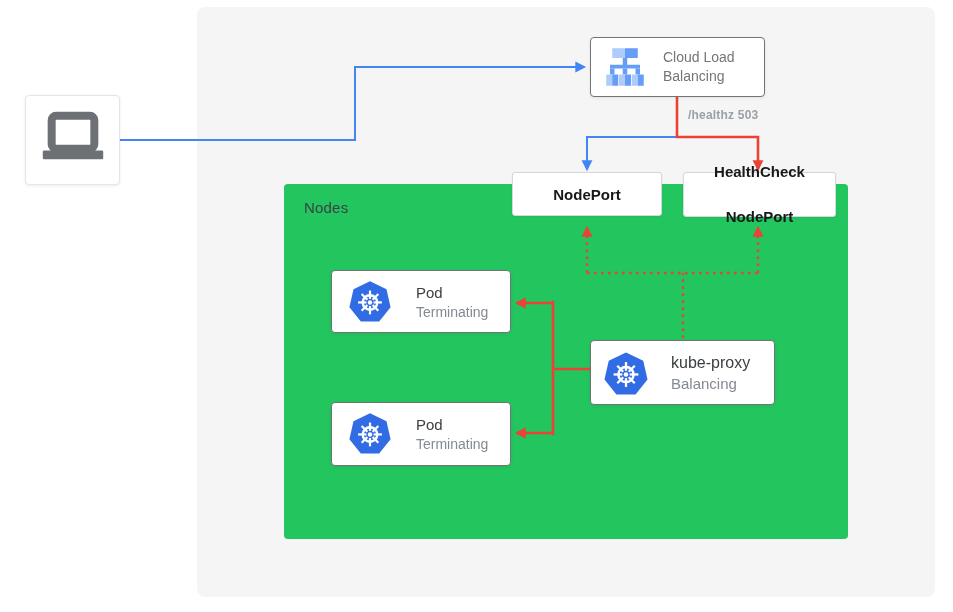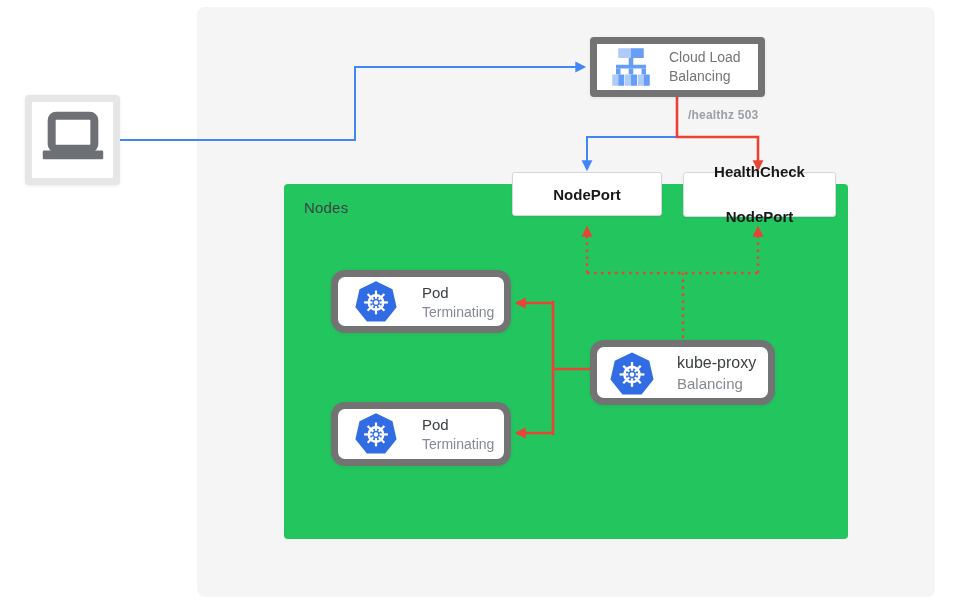--- a/index.html
+++ b/index.html
@@ -16,41 +16,41 @@
     background: #22c55e; border-radius: 4px;
   }
   .nodes-label {
     position: absolute; left: 20px; top: 15px;
     font-size: 15px; color: #3c4043; letter-spacing: 0.2px;
   }
 
   .edges { position: absolute; left: 0; top: 0; width: 953px; height: 612px; pointer-events: none; }
 
   .card {
-    position: absolute; background: #ffffff; border: 7px solid #737373;
+    position: absolute; background: #ffffff; border: 1px solid #737373;
     border-radius: 4px; box-shadow: 0 1px 3px rgba(60,64,67,0.10);
     display: flex; align-items: center;
   }
 
   .laptop-card { left: 25px; top: 95px; width: 95px; height: 90px; justify-content: center; border-color: #e6e6e6; }
 
   .clb-card { left: 590px; top: 37px; width: 175px; height: 60px; padding-left: 10px; gap: 14px; }
   .clb-card .icon { width: 48px; height: 48px; flex: 0 0 auto; }
   .clb-title { font-size: 14px; line-height: 1.35; color: #757575; max-width: 86px; }
 
   .port-card {
     position: absolute; background: #ffffff; border: 1px solid #d5d7da;
     border-radius: 3px; box-shadow: 0 1px 2px rgba(60,64,67,0.08);
     display: flex; flex-direction: column; align-items: center; justify-content: center;
     text-align: center; font-weight: bold; color: #17181a;
   }
   .nodeport-card { left: 512px; top: 172px; width: 150px; height: 44px; font-size: 15px; }
   .healthcheck-card { left: 683px; top: 172px; width: 153px; height: 45px; font-size: 15px; line-height: 1.25; gap: 26px; }
 
-  .entity-card { gap: 24px; border-radius: 14px; }
+  .entity-card { gap: 24px; }
   .pod1-card { left: 331px; top: 270px; width: 180px; height: 63px; padding-left: 16px; }
   .pod2-card { left: 331px; top: 402px; width: 180px; height: 64px; padding-left: 16px; }
   .kubeproxy-card { left: 590px; top: 340px; width: 185px; height: 65px; padding-left: 12px; gap: 24px; }
 
   .k8s-icon { width: 44px; height: 44px; flex: 0 0 auto; }
   .entity-text .title { font-size: 15px; color: #3c4043; margin-bottom: 3px; }
   .entity-text .subtitle { font-size: 14px; color: #848a92; }
   .kubeproxy-card .entity-text .title { font-size: 16px; }
   .kubeproxy-card .entity-text .subtitle { font-size: 15px; }
 

